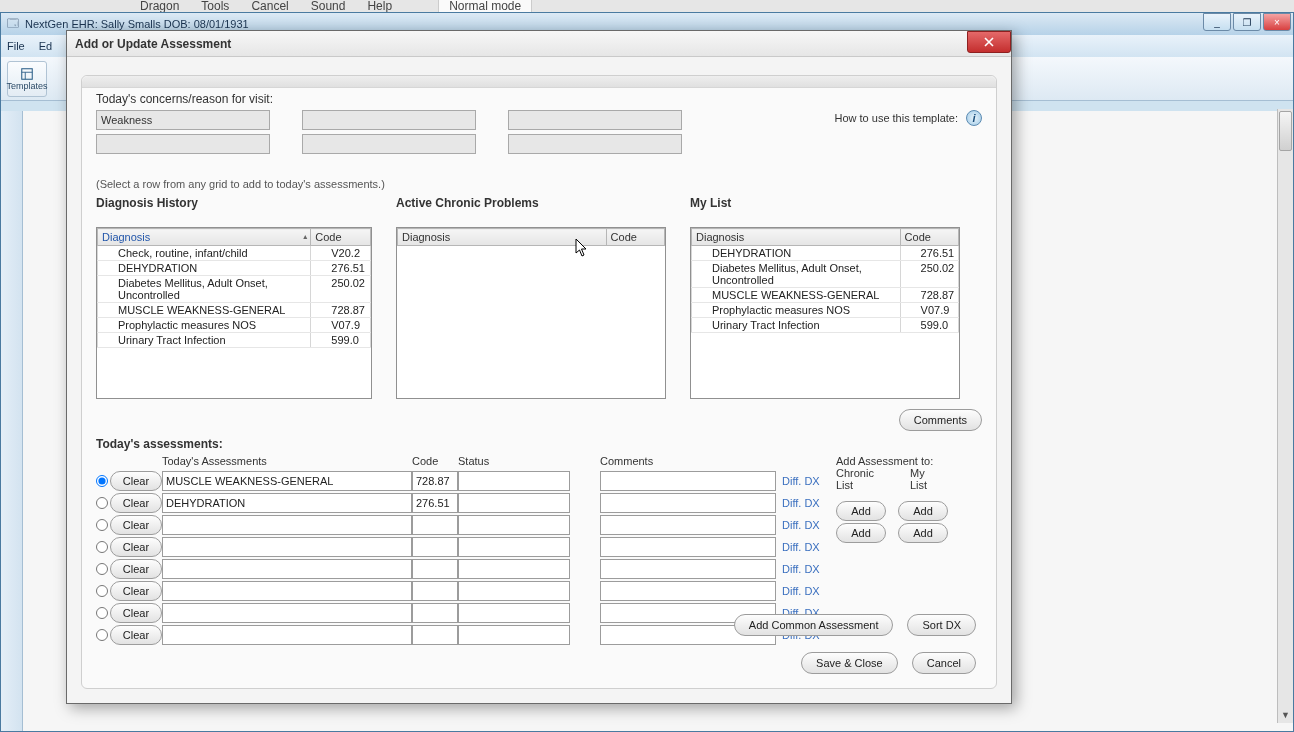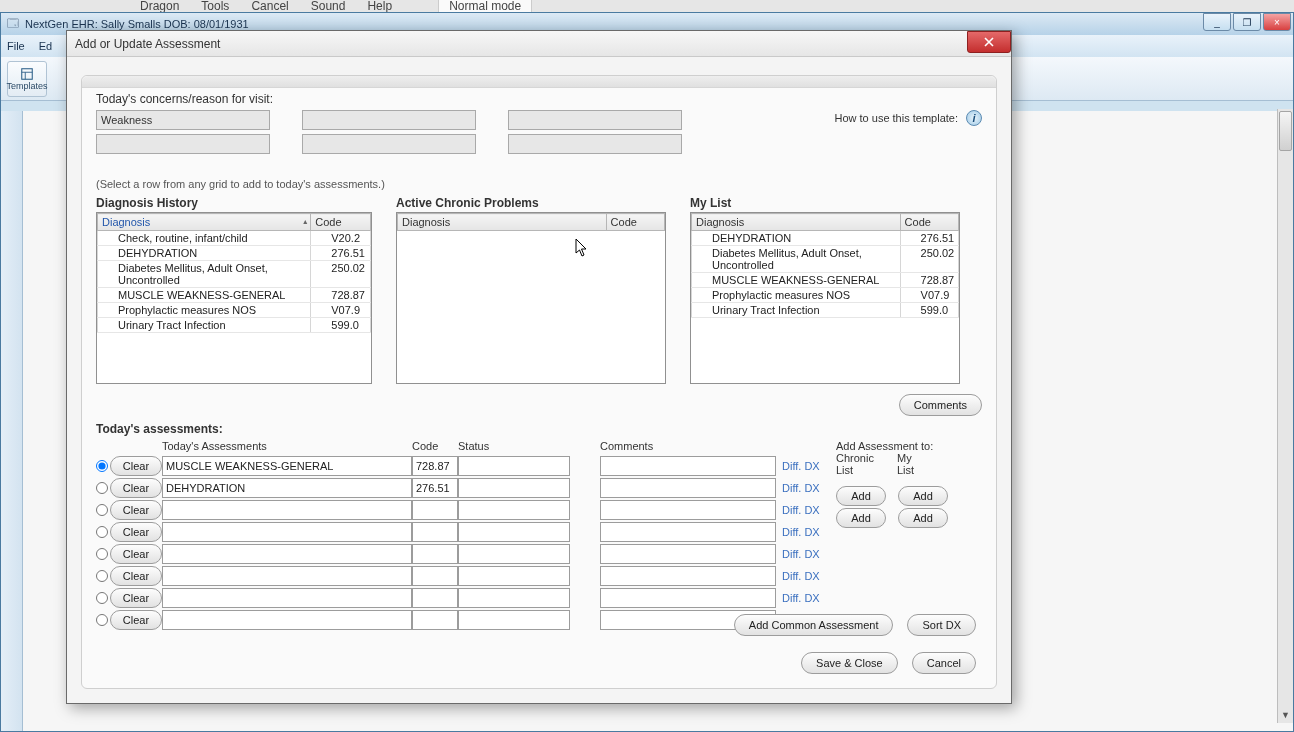--- a/index.html
+++ b/index.html
@@ -28,38 +28,38 @@
   .content-bg { position:absolute; left:22px; right:0; top:98px; bottom:0; background:#f6f6f6; }
 
   .right-scroll { position:absolute; right:0; top:96px; bottom:8px; width:16px; background:#e6e6e6; border-left:1px solid #bdbdbd;}
   .right-scroll .thumb { position:absolute; left:1px; right:1px; top:2px; height:40px; background:linear-gradient(#f5f5f5,#d0d0d0); border:1px solid #a5a5a5; border-radius:2px; }
   .right-scroll .arrow-up, .right-scroll .arrow-down { height:16px; display:flex; align-items:center; justify-content:center; color:#555; font-size:9px;}
   .right-scroll .arrow-up { position:absolute; top:0; left:0; right:0; }
   .right-scroll .arrow-down { position:absolute; bottom:0; left:0; right:0; }
 
   
   .dialog { position: absolute; left: 66px; top: 30px; width: 946px; height: 674px; background: #f4f4f4; border: 1px solid #6a6a6a; box-shadow: 4px 4px 14px rgba(0,0,0,0.35); }
-  .dlg-titlebar { height: 26px; background: linear-gradient(#f7f7f7,#e6e6e6); border-bottom: 1px solid #c9c9c9; display:flex; align-items:center; padding-left: 8px; font-size: 12px; color: #333; position:relative;}
+  .dlg-titlebar { height: 26px; background: linear-gradient(#f7f7f7,#e6e6e6); border-bottom: 1px solid #c9c9c9; display:flex; align-items:center; padding-left: 8px; font-size: 12px; color: #333; position:relative;font-weight:bold;}
   .dlg-close { position: absolute; right: 0; top: 0; width: 44px; height:22px; background: linear-gradient(#e46969,#c42e2e); border:1px solid #8e2020; display:flex; align-items:center; justify-content:center; border-radius:0 0 3px 3px;}
   .dlg-close svg { width:10px; height:10px; fill:#fff; }
 
   .dlg-inner { position:absolute; left:14px; right:14px; top:44px; bottom:14px; border:1px solid #cfcfcf; border-radius:6px; background:#fafafa; padding: 14px 14px 14px 14px;}
   .dlg-inner-top { height: 12px; margin:-14px -14px 4px -14px; background:linear-gradient(#eeeeee,#e0e0e0); border-radius:6px 6px 0 0; border-bottom:1px solid #d6d6d6;}
 
   .concerns-label { font-size: 12px; font-weight: normal; color:#333; margin-bottom:4px;}
   .concerns-row { display:flex; gap: 32px; align-items:flex-start;}
   .concerns-col { display:flex; flex-direction:column; gap:4px; }
   .concerns-input { width: 174px; height: 20px; border:1px solid #a9a9a9; background:#e7e7e7; font-size:11px; padding: 2px 4px; color:#333;}
   .howto { margin-left:auto; display:flex; align-items:center; gap:8px; font-size:11px; color:#333;}
   .howto .info-icon { width:16px; height:16px; border-radius:50%; background:radial-gradient(#eaf4fb,#9ec9e6); border:1px solid #5c8bb2; display:flex; align-items:center; justify-content:center; color:#1a4d7a; font-weight:bold; font-size:11px; font-style:italic; }
 
   .select-note { font-size: 11px; color:#555; margin-top: 24px; }
 
   .grids-row { display:flex; gap:24px; margin-top:6px;}
-  .grid-col .title { font-size:12px; font-weight:bold; color:#333; margin-bottom:2px;}
+  .grid-col .title { font-size:12px; font-weight:bold; color:#333; margin-bottom:17px;}
   .grid-box { border:1px solid #909090; background:#fff; height:172px; position:relative; overflow:hidden;}
   .grid-box.diag { width:276px; }
   .grid-box.chronic { width:270px; }
   .grid-box.mylist { width:270px; }
 
   table.grid { width:100%; border-collapse:collapse; font-size:11px; color:#222; table-layout:fixed; }
   table.grid th { background:linear-gradient(#f5f5f5,#e5e5e5); border:1px solid #b6b6b6; text-align:left; padding:2px 4px; font-weight:normal; color:#333; position:relative;}
   table.grid th.diag { color:#2256aa; }
   table.grid td { border-left:1px solid #d6d6d6; border-right:1px solid #d6d6d6; padding:1px 20px; vertical-align:top;}
   table.grid tr.row td { border-bottom:1px solid #e6e6e6;}
@@ -76,21 +76,21 @@
 
   .assess-area { margin-top:4px; display:flex; gap:8px;}
   .assess-table { display:grid; grid-template-columns: 14px 52px 250px 46px 112px 30px 176px 48px; align-items:center; row-gap:2px;}
   .hdr { font-size:11px; color:#333; padding-bottom:2px;}
   .radio { width:12px; height:12px;}
   .inp { height:20px; border:1px solid #9c9c9c; background:#fff; font-size:11px; padding:2px 3px; color:#222;}
   .diff-link { font-size:11px; color:#3a6fbf; text-align:left; padding-left:6px; cursor:pointer;}
 
   .addcols { margin-left:4px; }
   .addcols .lab { font-size:11px; color:#333; }
-  .addcols .row { display:flex; gap:11px; margin-bottom:10px;}
+  .addcols .row { display:flex; gap:24px; margin-bottom:10px;}
   .addcols .grid { display:grid; grid-template-columns: 50px 50px; column-gap:12px; row-gap:2px; margin-top:4px;}
 
   .bottom-buttons { position:absolute; right:20px; bottom:52px; display:flex; gap:14px;}
   .bottom-buttons2 { position:absolute; right:20px; bottom:14px; display:flex; gap:14px;}
 
   .cursor-img { position:absolute; left:575px; top:238px; width:14px; height:20px; pointer-events:none; }
   .cursor-img svg { width:14px; height:20px; }
 </style>
 </head>
 <body>

